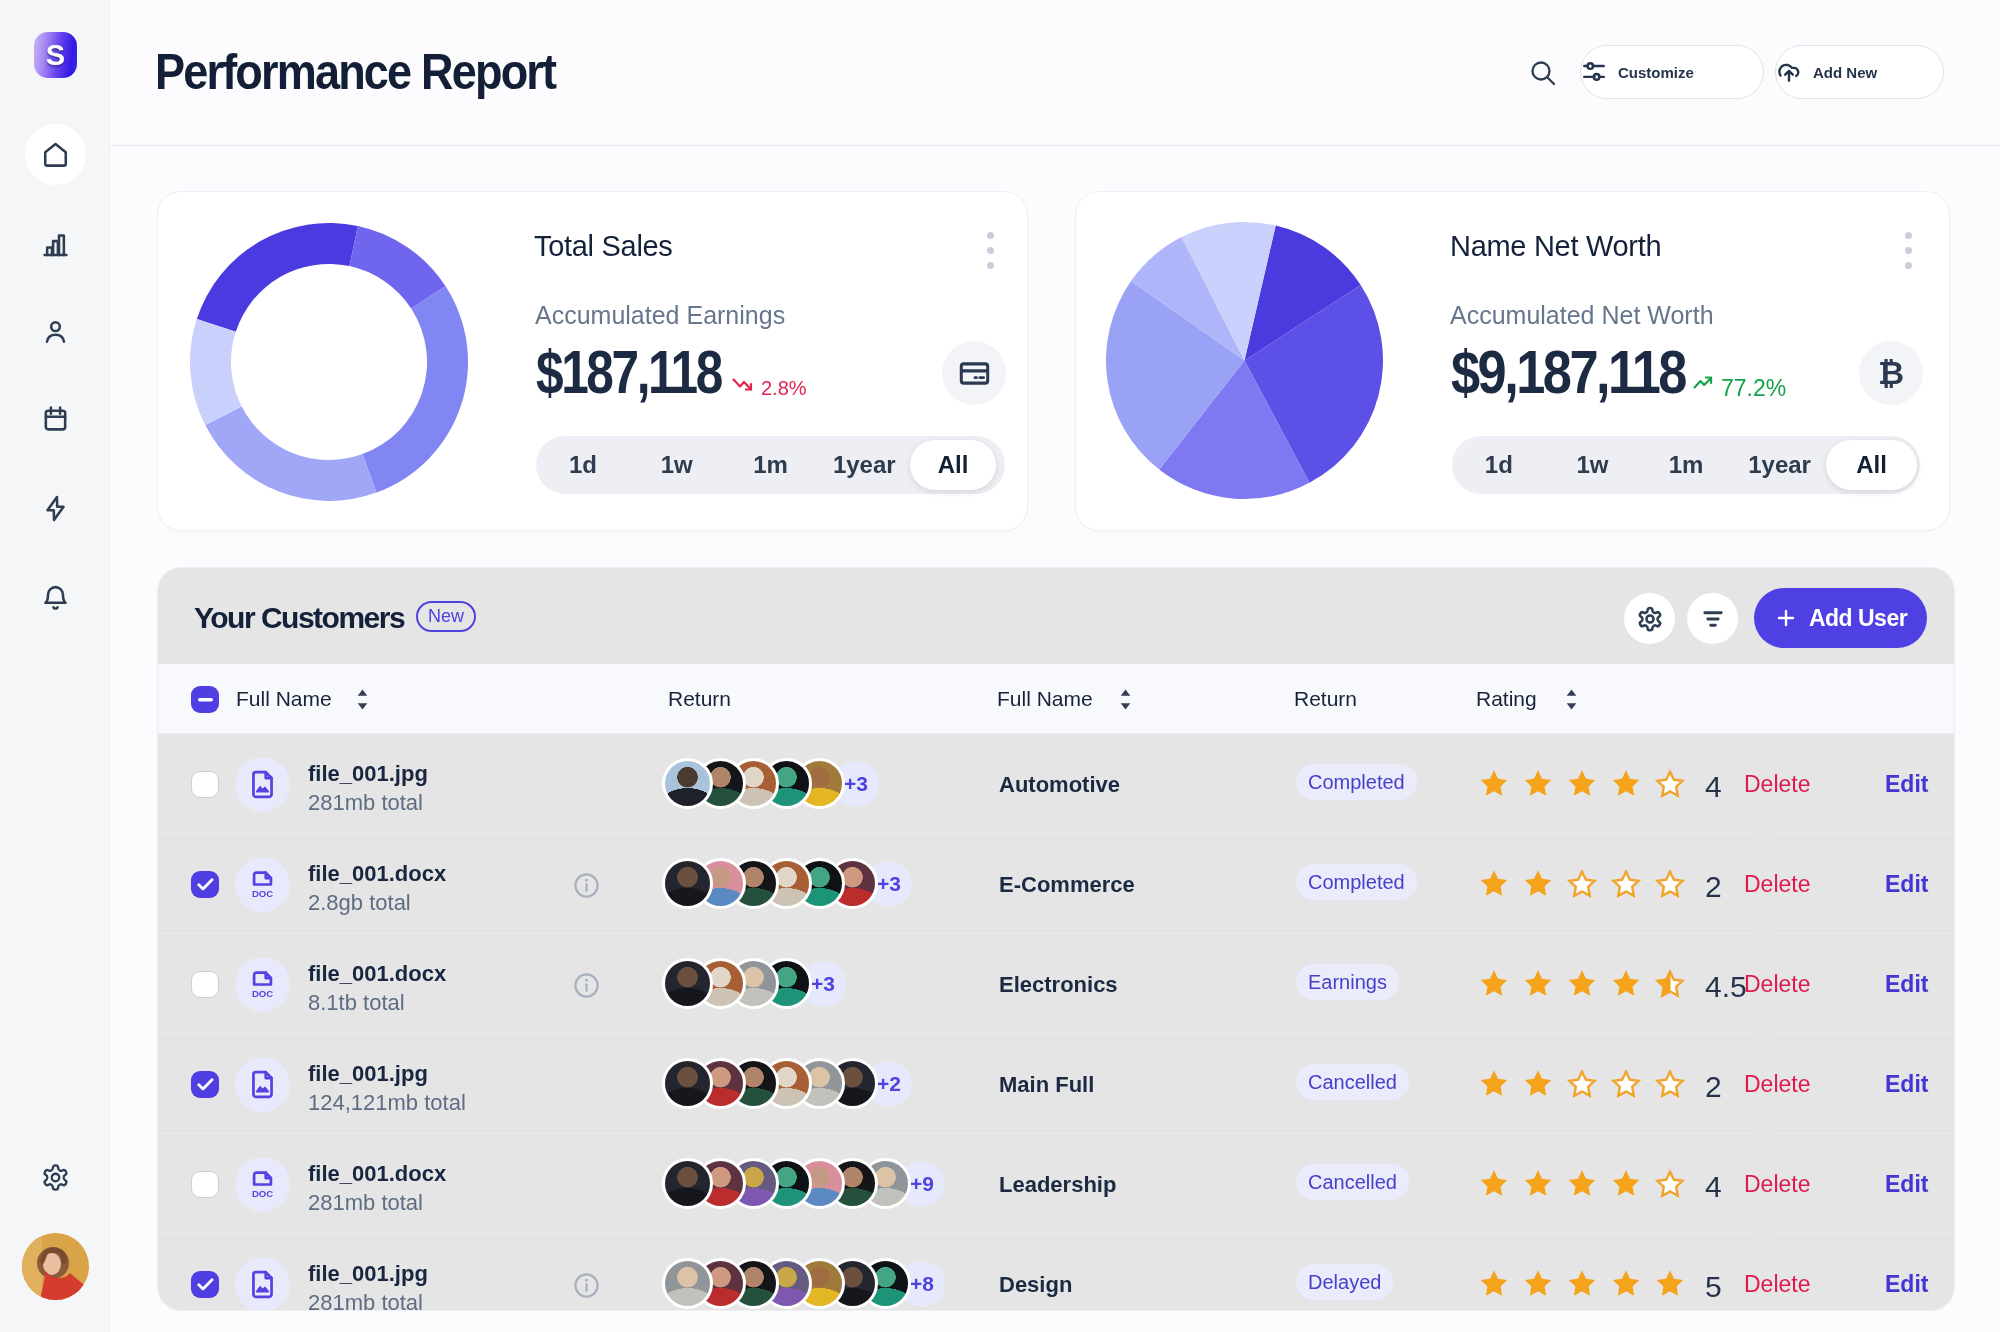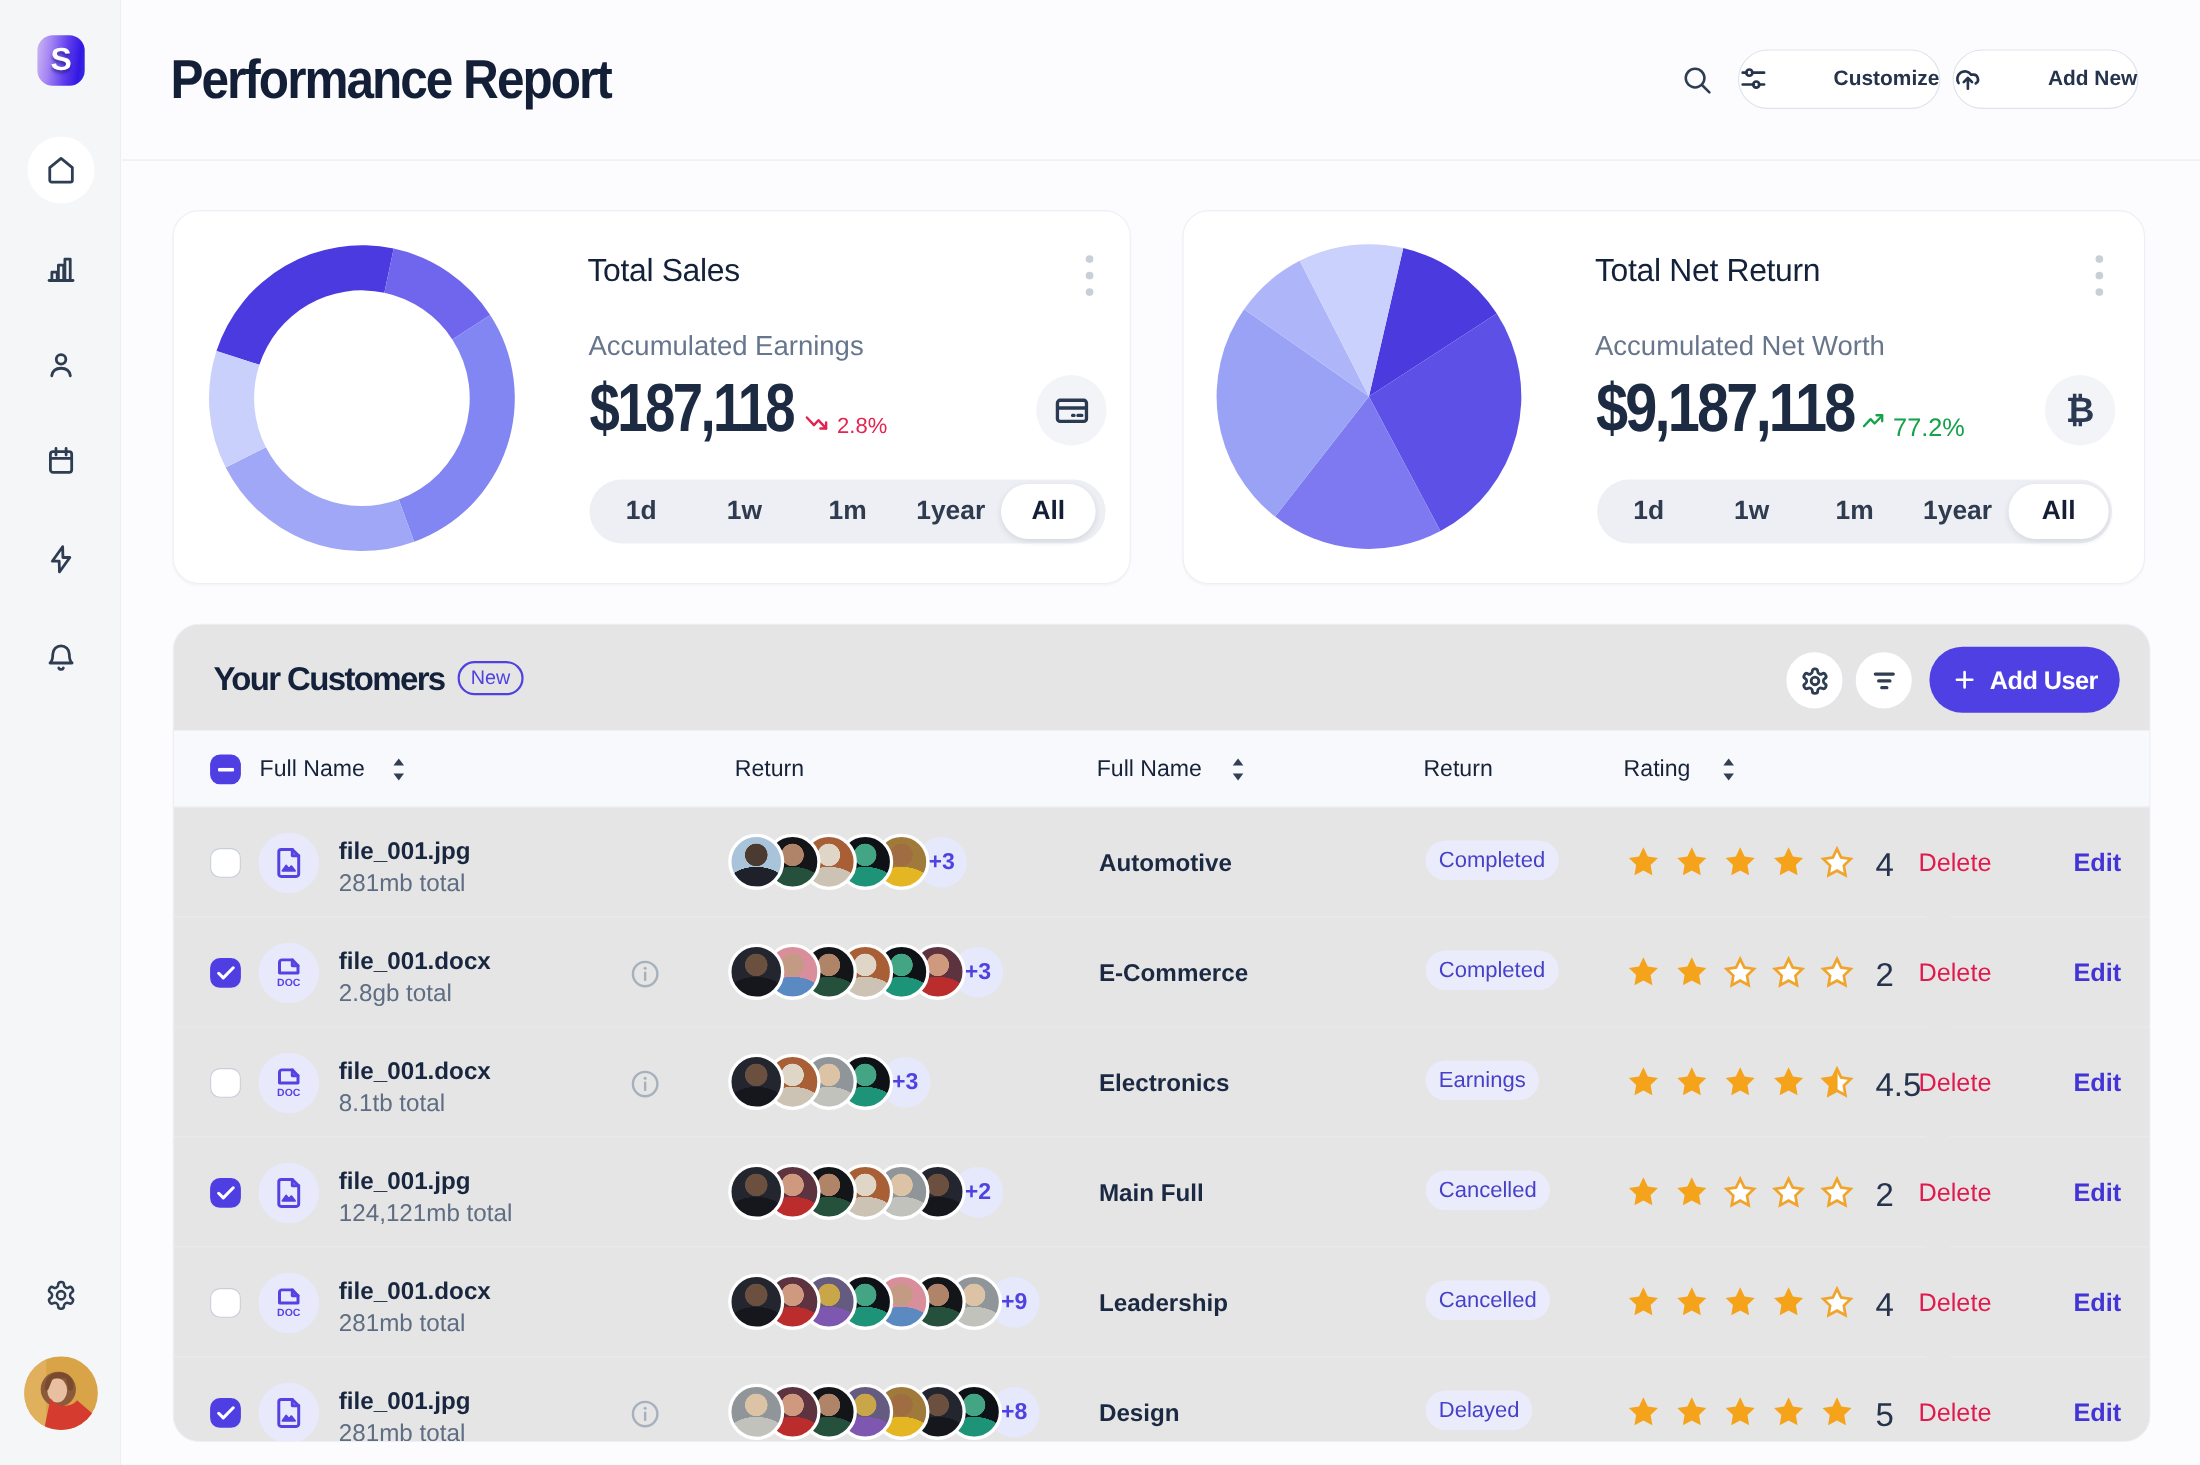--- a/index.html
+++ b/index.html
@@ -10,21 +10,21 @@
 #logo{position:absolute;left:34px;top:32px;width:43px;height:46px;border-radius:14px;background:linear-gradient(97deg,#cbb7f1 0%,#a383f4 28%,#6240ee 58%,#3318e4 85%,#2f31e0 100%);display:flex;align-items:center;justify-content:center}
 #logo span{color:#fff;font-size:29px;font-weight:bold;font-family:"Liberation Sans",sans-serif;text-shadow:0 2px 3px rgba(28,20,115,.6)}
 .homecirc{position:absolute;left:25px;top:124px;width:61px;height:61px;border-radius:50%;background:#fff}
 .sicon{position:absolute;left:41px;width:29px;height:29px}
 .sicon svg{width:29px;height:29px;stroke:#2e3d52;stroke-width:2.1;fill:none;stroke-linecap:round;stroke-linejoin:round}
 
 #title{position:absolute;left:155px;top:43px;font-size:50px;font-weight:bold;letter-spacing:-2px;color:#121f36;transform:scaleX(.90);transform-origin:left top}
 #hr1{position:absolute;left:111px;top:145px;width:1889px;height:1px;background:#e7eaee}
 #search{position:absolute;left:1527px;top:57px;width:32px;height:32px}
 #search svg{width:32px;height:32px;stroke:#2e3d52;stroke-width:2.3;fill:none;stroke-linecap:round}
-.topbtn{position:absolute;top:45px;height:54px;border:1.5px solid #dfe3ea;border-radius:27px;background:#fff;display:flex;align-items:center;justify-content:space-between;gap:11px;font-size:19px;font-weight:bold;color:#25344c}
+.topbtn{position:absolute;top:45px;height:54px;border:1.5px solid #dfe3ea;border-radius:27px;background:#fff;display:flex;align-items:center;justify-content:flex-start;gap:11px;font-size:15px;font-weight:bold;color:#25344c}
 .topbtn svg{width:26px;height:26px;stroke:#25344c;stroke-width:2.2;fill:none;stroke-linecap:round;stroke-linejoin:round}
 #btn-cust{left:1580px;width:184px}
 #btn-add{left:1775px;width:169px}
 
 .card{position:absolute;top:191px;height:340px;background:#fff;border:1px solid #edeff4;border-radius:24px;box-shadow:0 1px 2px rgba(16,24,40,.03)}
 #card1{left:157px;width:871px}
 #card2{left:1075px;width:875px}
 .cardtitle{position:absolute;font-size:29px;font-weight:normal;color:#14213a;letter-spacing:-.3px}
 .cardsub{position:absolute;font-size:25px;color:#67768c}
 .bigval{position:absolute;font-size:62px;font-weight:bold;color:#1c2a42;letter-spacing:-3px;transform:scaleX(.80);transform-origin:left top;white-space:nowrap;line-height:62px}
@@ -174,21 +174,21 @@
 </div>
 <div class="card" id="card2">
  <svg style="position:absolute;left:29px;top:29px" width="280" height="280" viewBox="0 0 280 280">
       <path d="M139.5 139.5 L170.7 4.5 A138.5 138.5 0 0 1 255.7 64.1 Z" fill="#4B3BDF"></path>
       <path d="M139.5 139.5 L255.7 64.1 A138.5 138.5 0 0 1 204.5 261.8 Z" fill="#5C50E6"></path>
       <path d="M139.5 139.5 L204.5 261.8 A138.5 138.5 0 0 1 54.2 248.6 Z" fill="#7E79F0"></path>
       <path d="M139.5 139.5 L54.2 248.6 A138.5 138.5 0 0 1 26.0 60.1 Z" fill="#9AA2F6"></path>
       <path d="M139.5 139.5 L26.0 60.1 A138.5 138.5 0 0 1 76.6 16.1 Z" fill="#AEB6F9"></path>
       <path d="M139.5 139.5 L76.6 16.1 A138.5 138.5 0 0 1 170.7 4.5 Z" fill="#C9D1FC"></path>
     </svg>
- <div class="cardtitle" style="left:374px;top:38px">Total Net Return</div>
+ <div class="cardtitle" style="left:374px;top:38px">Name Net Worth</div>
  <div class="dots" style="left:829px;top:40px">
       <i></i>
       <i></i>
       <i></i>
     </div>
  <div class="cardsub" style="left:374px;top:109px">Accumulated Net Worth</div>
  <div class="bigval" style="left:375px;top:149px;transform:scaleX(.845);transform-origin:left top">$9,187,118</div>
  <div class="delta" style="left:617px;top:183px;color:#14a24b;font-size:23px;gap:7px">
       <svg width="21" height="15" viewBox="0 0 21 15" fill="none" stroke="#14a24b" stroke-width="2.1" stroke-linecap="round" stroke-linejoin="round">
         <path d="M1.5 12.5 7.5 6l3.7 4 6.8-7"></path>

